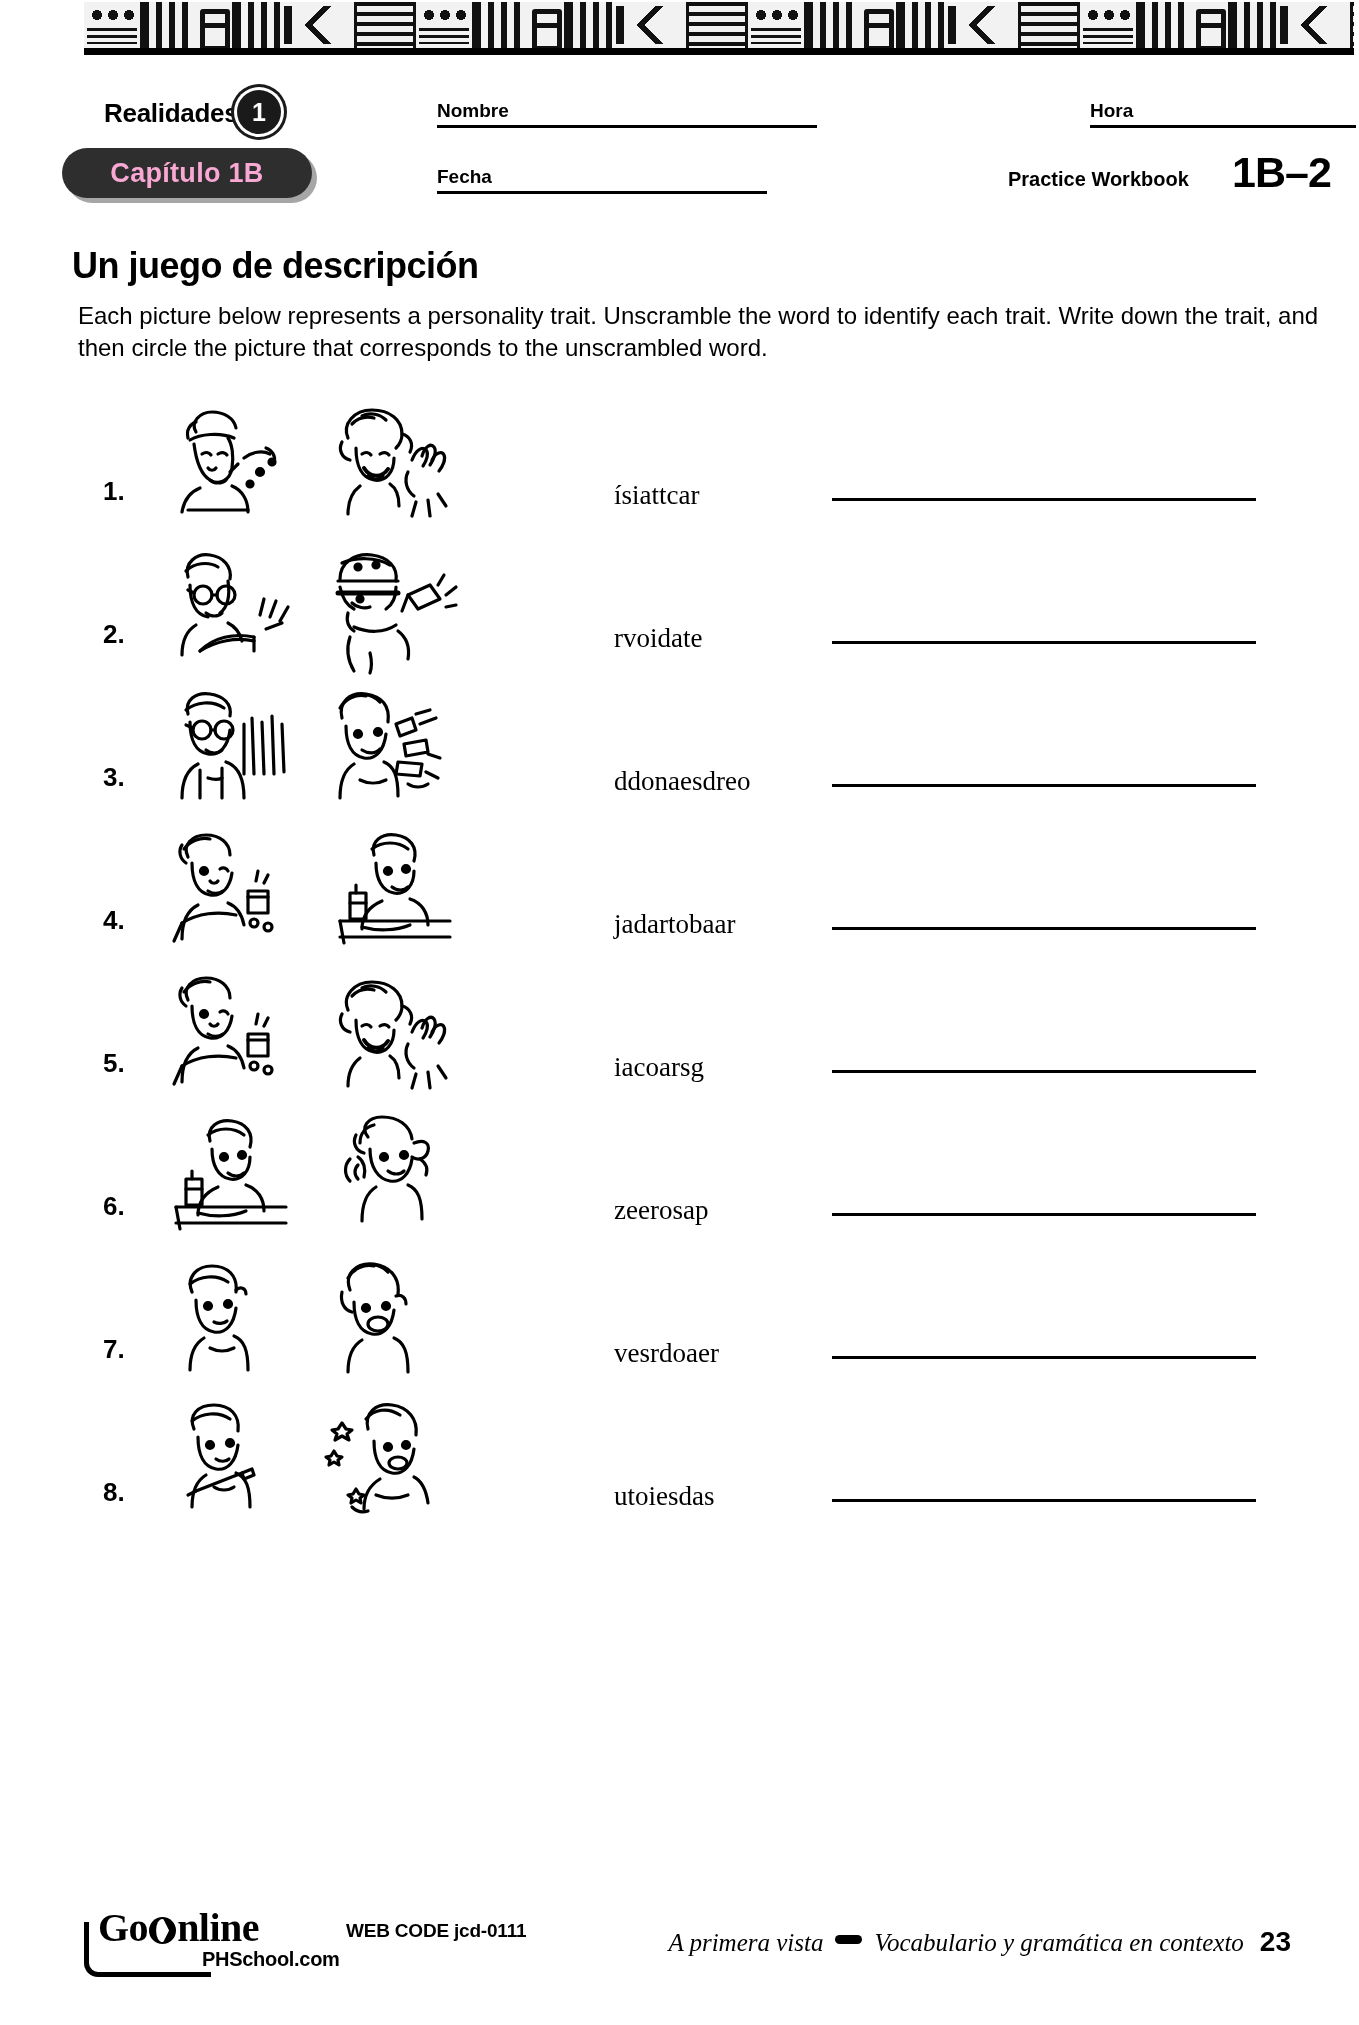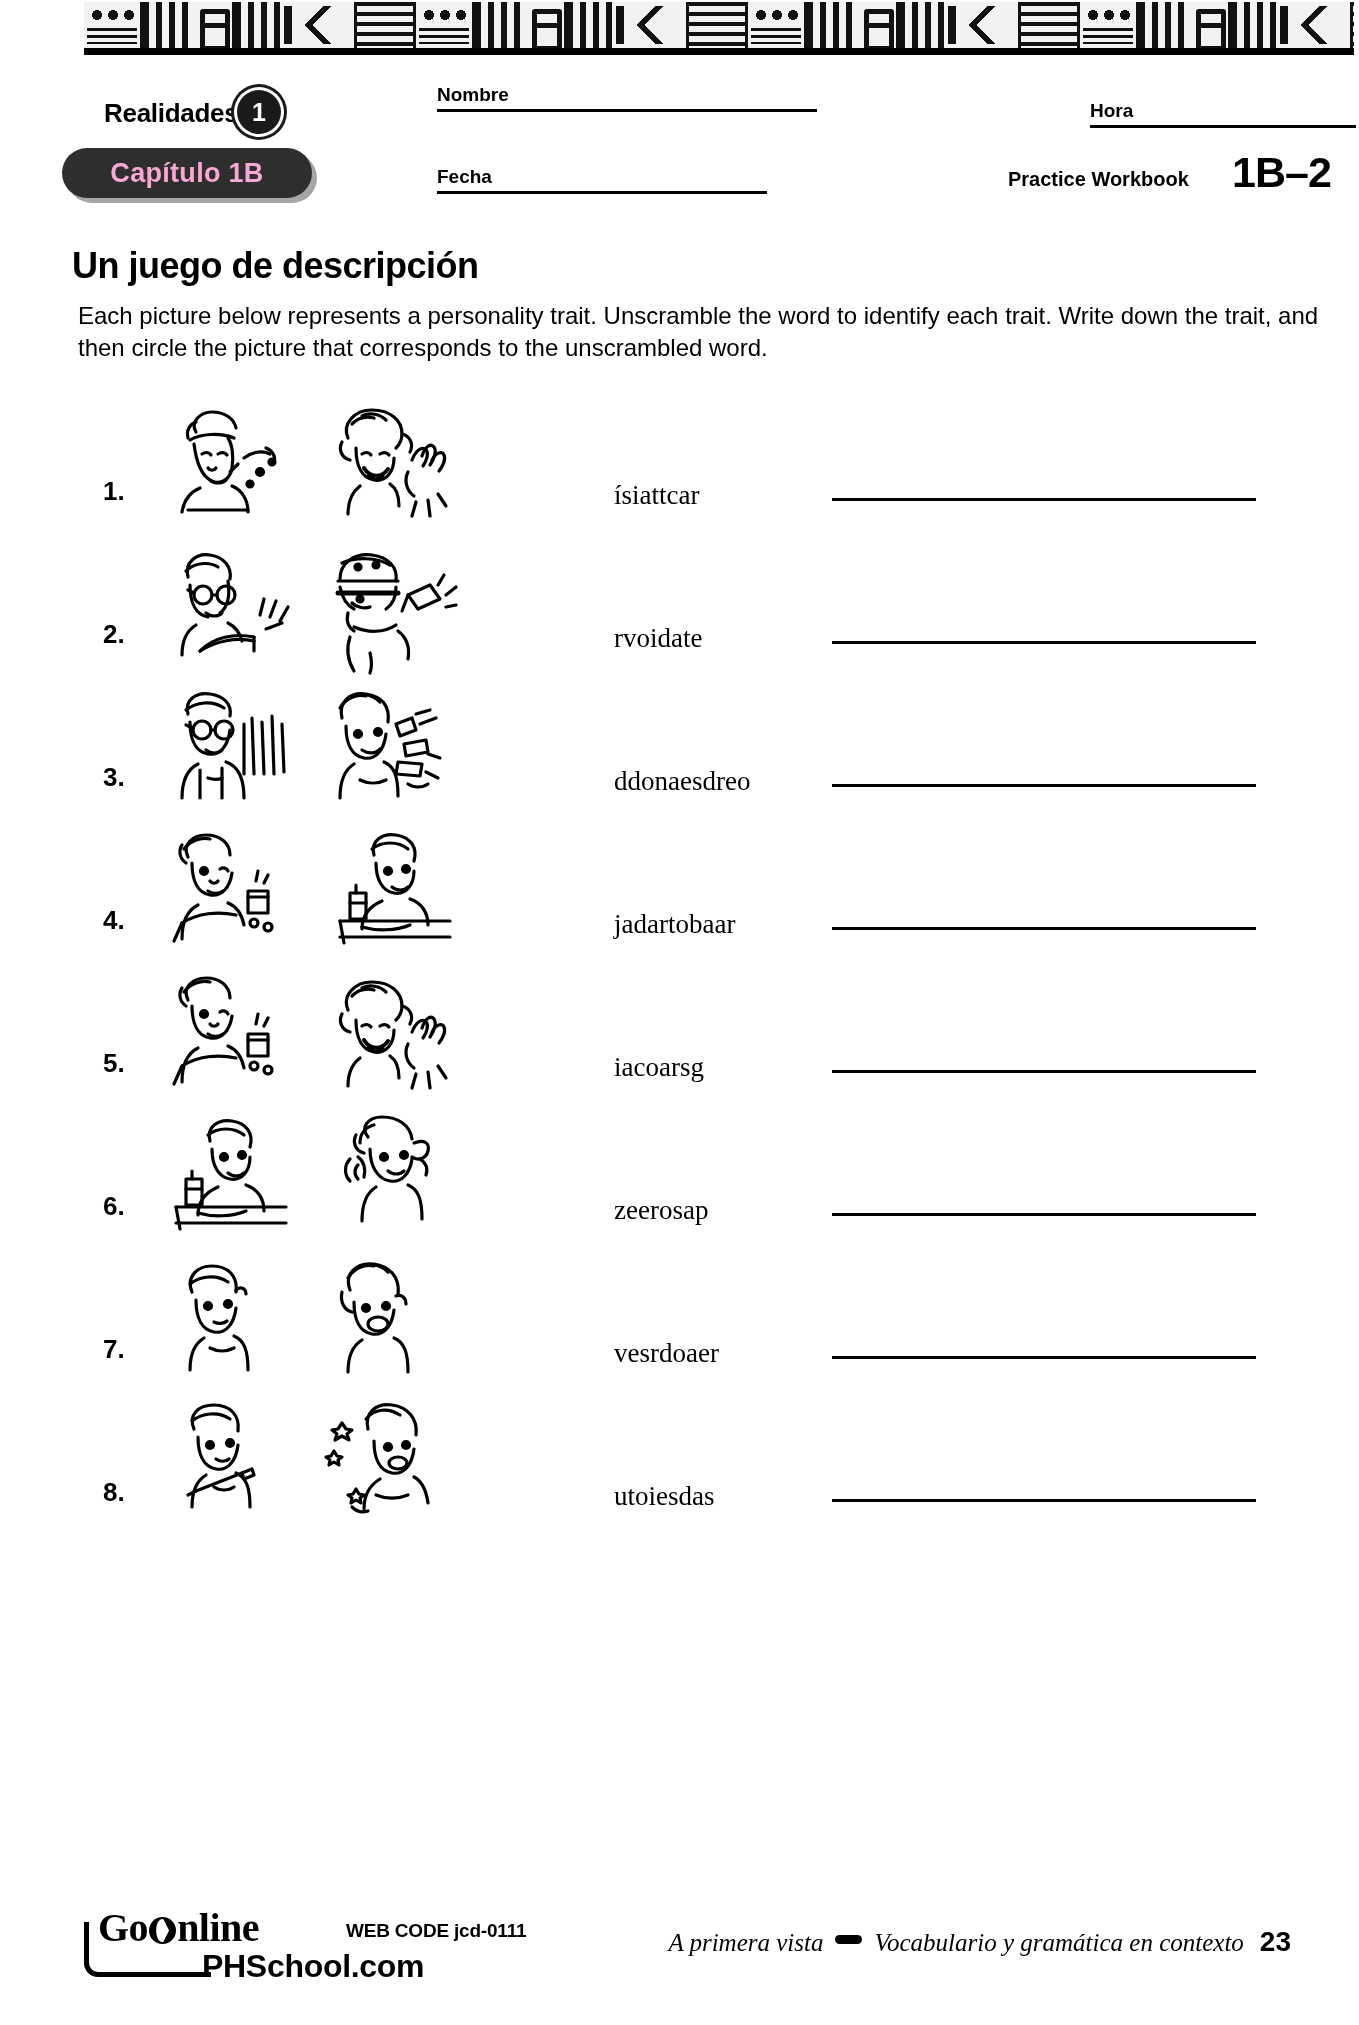--- a/index.html
+++ b/index.html
@@ -109,21 +109,21 @@
   .field { position: absolute; }
   .field .flabel {
     position: absolute; left: 0; top: 0;
     font-size: 19px; font-weight: bold;
     background: #fff; padding-right: 6px;
   }
   .field .fline {
     position: absolute; left: 0; bottom: 0; height: 3px; background: #000;
   }
 
-  .fld-nombre { left: 437px; top: 84px; width: 380px; height: 28px; }
+  .fld-nombre { left: 437px; top: 100px; width: 380px; height: 28px; }
   .fld-nombre .fline { width: 380px; }
   .fld-hora   { left: 1090px; top: 100px; width: 266px; height: 28px; text-align: center; }
   .fld-hora .fline { width: 266px; }
   .fld-fecha  { left: 437px; top: 166px; width: 330px; height: 28px; }
   .fld-fecha .fline { width: 330px; }
 
   .hdr-pw-label {
     position: absolute; left: 1008px; top: 168px;
     font-size: 20px; font-weight: bold;
   }
@@ -198,21 +198,21 @@
     background: #fff;
     clip-path: polygon(0 0, 55% 0, 100% 50%, 55% 100%, 0 100%);
   }
   .web-code {
     position: absolute; left: 262px; top: 16px;
     font-size: 19px; font-weight: bold; letter-spacing: -0.2px;
     white-space: nowrap;
   }
   .phschool {
     position: absolute; left: 118px; top: 44px;
-    font-size: 32px; font-weight: bold; letter-spacing: -0.3px;
+    font-size: 20px; font-weight: bold; letter-spacing: -0.3px;
   }
   .go-bracket {
     position: absolute; left: 0; top: 18px;
     width: 122px; height: 50px;
     border-left: 5px solid #000;
     border-bottom: 5px solid #000;
     border-bottom-left-radius: 14px;
   }
   .footer-right {
     position: absolute; right: 68px; top: 26px;

